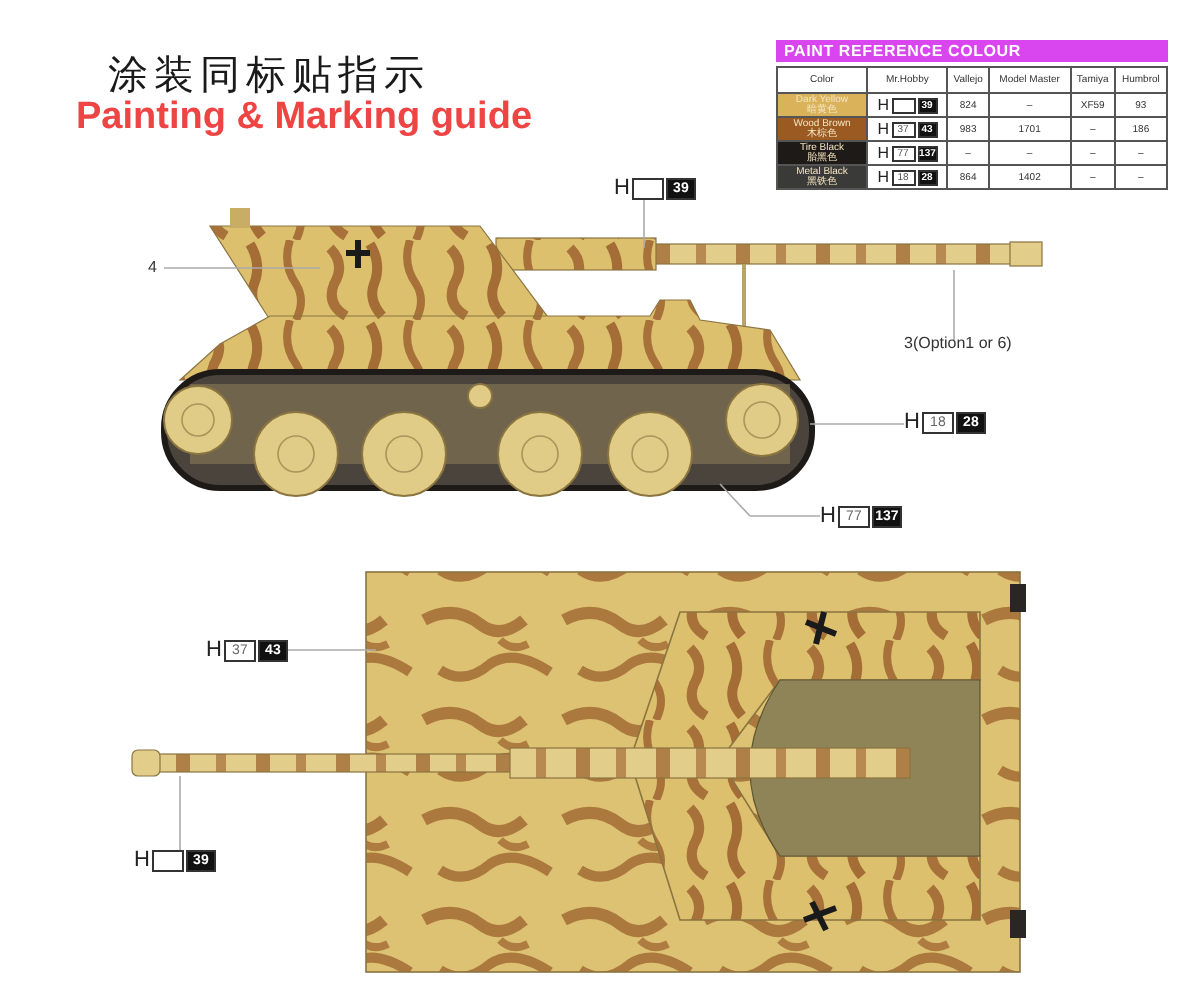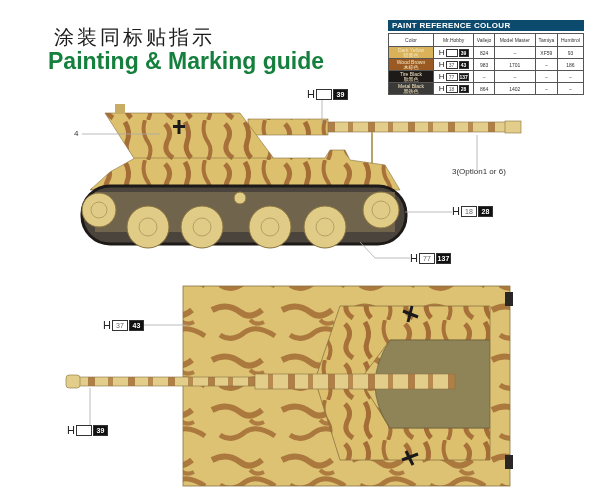--- a/index.html
+++ b/index.html
@@ -1,23 +1,23 @@
 <!DOCTYPE html>
 <html><head>
 <meta charset="utf-8">
 <style>
   html,body{margin:0;padding:0;background:#fff;}
   body{width:600px;height:500px;position:relative;overflow:hidden;font-family:"Liberation Sans",sans-serif;color:#222;}
   .abs{position:absolute;}
   .title-cn{left:38px;top:24px;font-size:20px;letter-spacing:3px;color:#1a1a1a;font-family:"DejaVu Sans",sans-serif;margin-left:16px;}
-  .title-en{left:48px;top:48px;font-size:23px;font-weight:bold;color:#15803d;}
+  .title-en{left:38px;top:48px;font-size:19px;font-weight:bold;color:#ef4444;}
 
   
   .ptable{left:388px;top:20px;width:196px;}
-  .ptitle{background:#0c4a6e;color:#fff;font-size:8px;font-weight:bold;padding:1px 4px;letter-spacing:.3px;height:9px;line-height:9px;}
+  .ptitle{background:#d946ef;color:#fff;font-size:8px;font-weight:bold;padding:1px 4px;letter-spacing:.3px;height:9px;line-height:9px;}
   table.pt{border-collapse:collapse;width:196px;margin-top:2px;}
   table.pt td,table.pt th{border:1px solid #555;font-size:5px;font-weight:normal;text-align:center;padding:0;height:11px;color:#333;}
   table.pt th{height:12px;}
   .ccell{width:44px;color:#f5e6c0 !important;line-height:5px;}
   .hcode{display:inline-flex;align-items:center;gap:1px;}
   .hcode .h{font-size:8px;color:#222;}
   .hbox{display:inline-block;border:1px solid #333;height:6px;line-height:6px;font-size:5px;}
   .hbox.w{width:10px;background:#fff;color:#555;}
   .hbox.b{width:8px;background:#111;color:#fff;font-weight:bold;}
 

